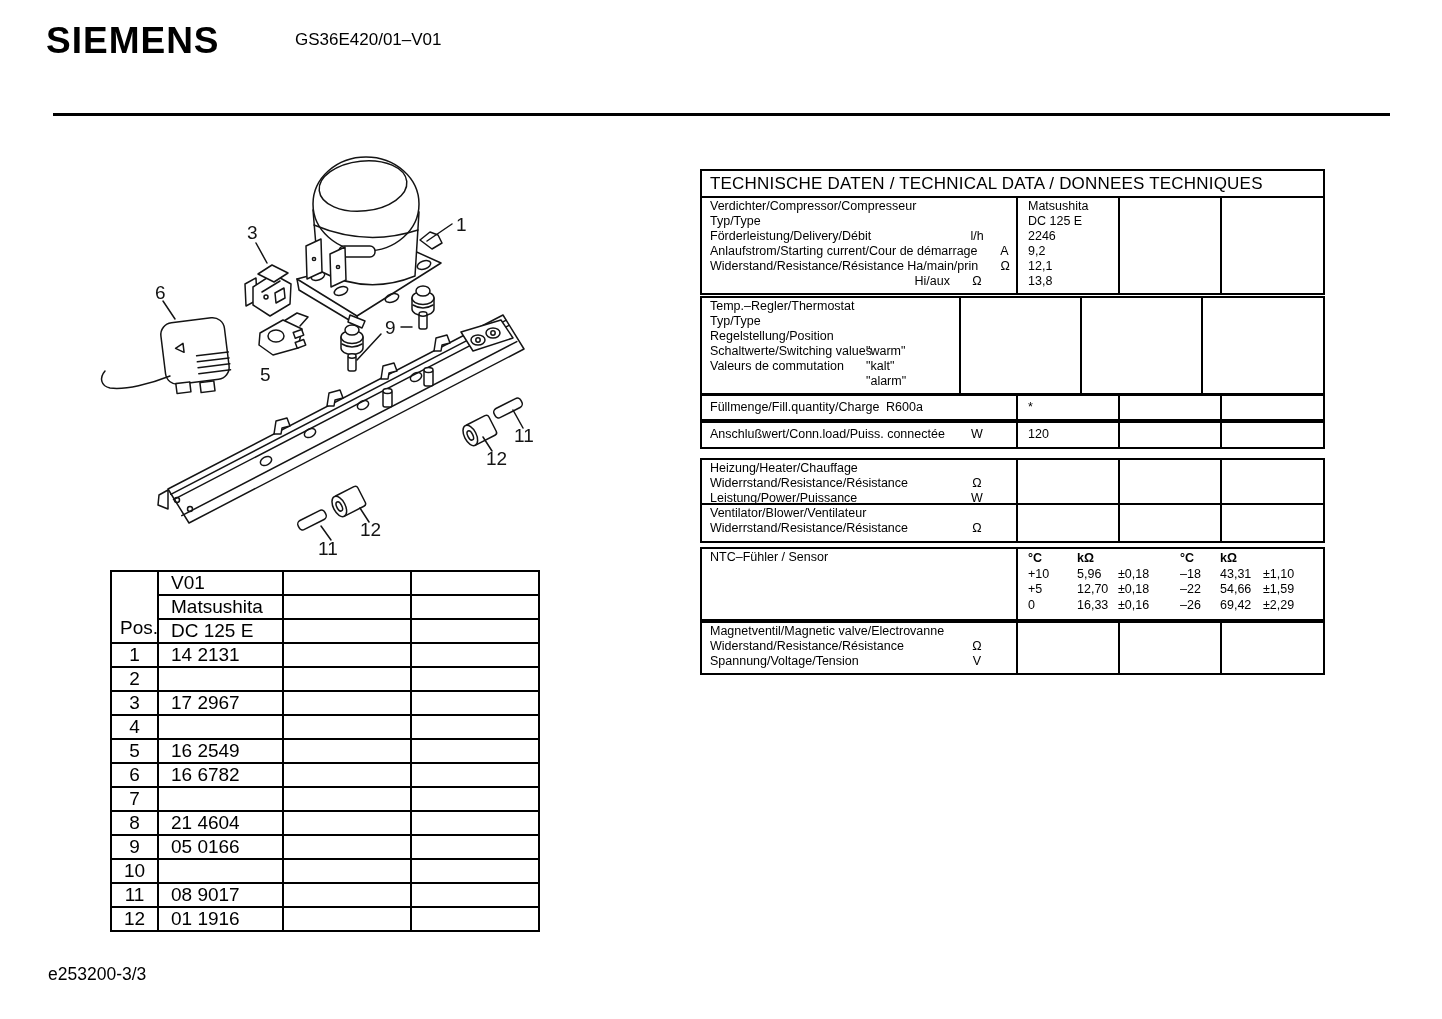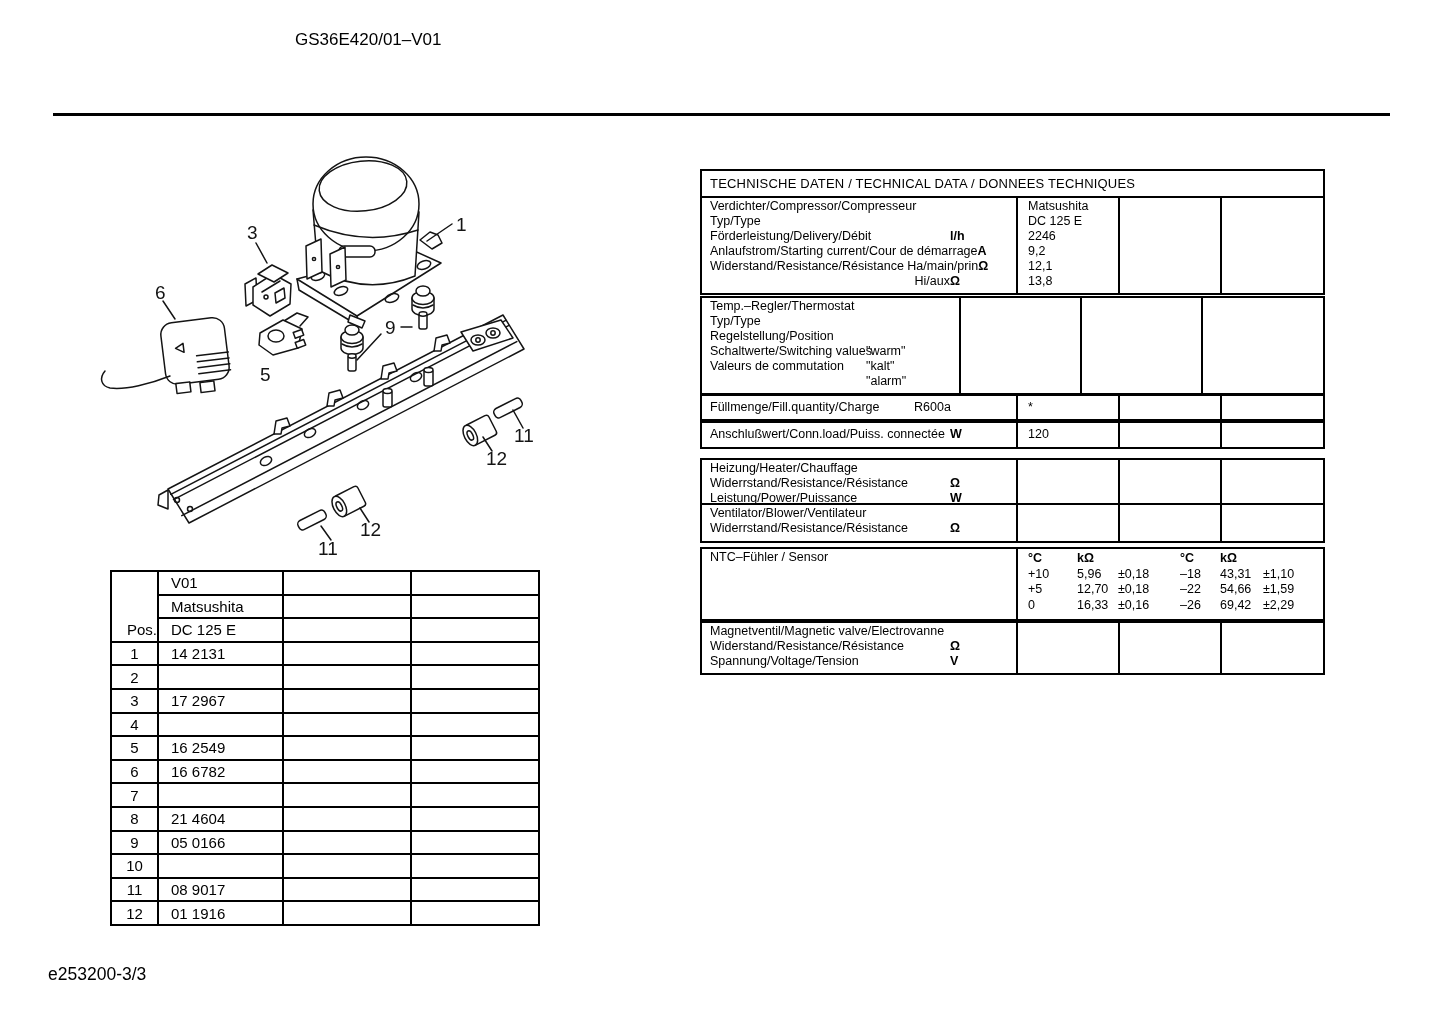--- a/index.html
+++ b/index.html
@@ -10,59 +10,60 @@
   
   .brand{left:46px;top:20px;font-size:37px;font-weight:bold;letter-spacing:1px;}
   .model{left:295px;top:30px;font-size:17px;}
   .cat{right:67px;top:27px;font-size:17.5px;line-height:21px;text-align:right;}
   .rule{left:53px;top:113px;width:1337px;height:3px;background:#000;}
   .footer{left:48px;top:964px;font-size:17.5px;}
 
   
   table.parts{position:absolute;left:110px;top:570px;border-collapse:collapse;
         table-layout:fixed;width:428px;}
-  table.parts td{border:2px solid #000;height:21.6px;font-size:15px;
+  table.parts td{border:2px solid #000;height:21.6px;font-size:19px;
         padding:0 0 0 12px;overflow:hidden;white-space:nowrap;}
   table.parts td.pos{text-align:center;padding:0;width:43px;}
   table.parts td.poshdr{vertical-align:bottom;text-align:right;padding:0 0 3px 8px;width:43px;}
   table.parts col.c1{width:47px;} table.parts col.c2{width:125px;}
   table.parts col.c3{width:128px;} table.parts col.c4{width:128px;}
 
   
   .sec{position:absolute;left:700px;width:621px;border:2px solid #000;display:flex;
        background:#fff;box-sizing:content-box;font-size:12.5px;}
   .lc{width:316px;border-right:2px solid #000;box-sizing:border-box;
       padding:1px 0 0 8px;line-height:15.1px;overflow:hidden;}
   .vc{width:102px;border-right:2px solid #000;box-sizing:border-box;
       padding:1px 0 0 10px;line-height:15.1px;overflow:hidden;}
   .vc.last{width:101px;border-right:none;}
   .ln{display:flex;position:relative;}
   .ln .lt{flex:0 1 auto;white-space:nowrap;text-align:center;}
   .ln .sp{flex:1;}
-  .ln .un{flex:none;margin-left:auto;width:54px;text-align:left;padding-right:12px;font-weight:bold;}
+  .ln .un{flex:none;margin-left:auto;width:54px;text-align:center;padding-right:12px;}
   .ln .mid{position:absolute;left:156px;white-space:nowrap;}
-  .ln .midr{position:absolute;left:204px;white-space:nowrap;text-align:right;}
+  .ln .midr{position:absolute;left:176px;white-space:nowrap;text-align:right;}
   .ln.blank{height:15.1px;}
   .sec.one .lc{display:flex;align-items:center;padding-top:0;}
   .sec.one .lc .ln{width:100%;}
   .sec.one .vc{display:flex;align-items:center;padding-top:0;}
   .sec.title-sec{align-items:center;padding-left:0;}
-  .title-inner{padding:0 0 0 8px;font-size:13px;letter-spacing:0.2px;white-space:nowrap;}
+  .title-inner{padding:0 0 0 8px;font-size:17px;letter-spacing:0.2px;white-space:nowrap;}
   .ntc-data{flex:1;overflow:hidden;}
   .ntc-grid{display:grid;grid-template-columns:49px 41px 62px 40px 43px auto;
       margin:2px 0 0 10px;line-height:15.5px;}
   .ntc-grid .b{font-weight:bold;}
 
   svg text{font-family:"Liberation Sans",sans-serif;}
 </style>
 </head>
 <body>
 
 <div class="page">
 
+  <div class="abs brand">SIEMENS</div>
   <div class="abs model">GS36E420/01–V01</div>
   <div class="abs rule"></div>
 
   <svg style="position:absolute;left:0;top:0;pointer-events:none;" width="1442" height="1019" viewBox="0 0 1442 1019" fill="none" stroke="#141414" stroke-width="1.5" stroke-linejoin="round" stroke-linecap="round">
 
     <g>
       <polygon points="168,489 503,315 524,349 189,523" fill="#fff"></polygon>
       <polygon points="168,490 159,495 158,505 168,509" fill="#fff"></polygon>
       <line x1="170.8" y1="494.3" x2="505.8" y2="320.3"></line>
       <line x1="173.5" y1="499.6" x2="508.5" y2="325.6"></line>

